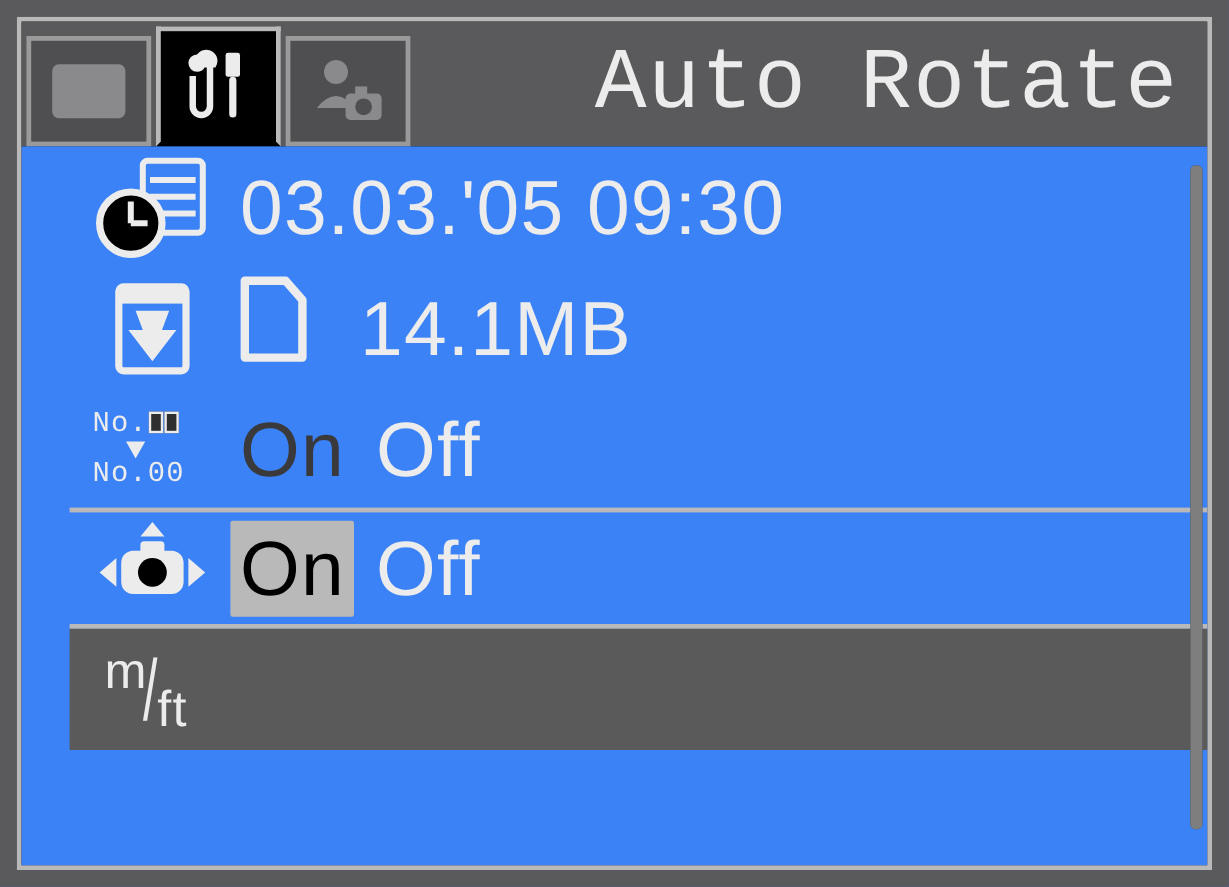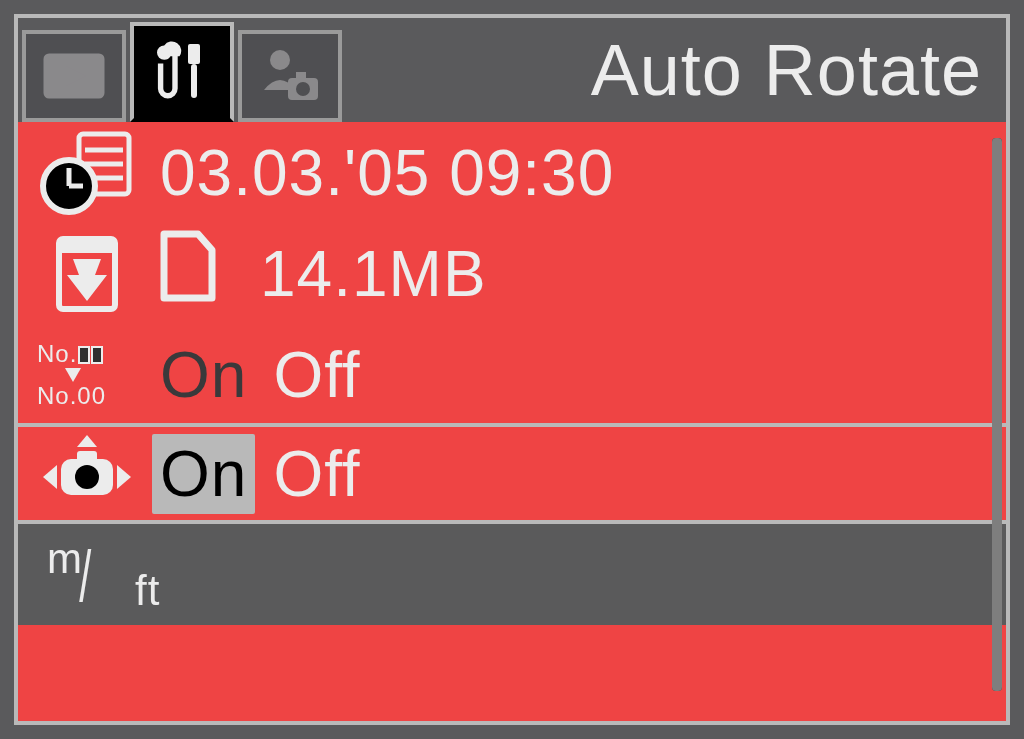--- a/index.html
+++ b/index.html
@@ -27,20 +27,21 @@
 
   
   .tabbar {
     position: absolute;
     top: 0; left: 0;
     height: 104px;
     width: 100%;
     background: #5a5a5c;
     display: flex;
     align-items: center;
+    font-family: Liberation Mono, monospace;
   }
   .tabs {
     display: flex;
     height: 100%;
     align-items: flex-end;
   }
   .tab {
     width: 104px;
     height: 92px;
     margin: 6px 0 0 4px;
@@ -67,21 +68,22 @@
     font-size: 72px;
     font-weight: 400;
     padding-right: 24px;
     color: #ececec;
   }
 
   
   .list {
     position: absolute;
     top: 104px; left: 0; right: 0; bottom: 0;
-    background: #ef4444;
+    background: #3b82f6;
+    padding-left: 40px;
   }
   .row {
     position: relative;
     display: flex;
     align-items: center;
     height: 101px;
     padding-left: 4px;
   }
   .row.sel {
     border: 4px solid #b9b9b9;
@@ -137,21 +139,21 @@
   }
   .scroll .thumb {
     position: absolute; left:0; right:0;
     top: 0; height: 100%;
     background: #7e7e7e;
     border-radius: 4px;
   }
 
   
   .no-icon {
-    font-family: Liberation Sans, sans-serif;
+    font-family: Liberation Mono, monospace;
     font-size: 24px;
     line-height: 1;
     color: #ececec;
     text-align: left;
     position: relative;
     width: 100px;
   }
   .no-icon .sq { display:inline-block; width:12px; height:18px; background:#2f2f2f; border:2px solid #ececec; margin-left:1px; vertical-align: middle;}
   .no-icon .arrow {
     width:0;height:0;border-left:8px solid transparent;border-right:8px solid transparent;border-top:14px solid #ececec;
@@ -161,21 +163,21 @@
   .mft {
     font-size: 46px;
     color:#ececec;
     font-family: Arial, sans-serif;
     width:100px;
     position:relative;
     height:80px;
   }
   .mft .m { position:absolute; top:0; left:10px; font-size:42px;}
   .mft .slash { position:absolute; top:0;left:38px;font-size:72px; transform: scaleX(0.6);}
-  .mft .ft { position:absolute; bottom:0; left:54px; font-size:42px;margin-left:44px;}
+  .mft .ft { position:absolute; bottom:0; left:54px; font-size:42px;}
 </style>
 </head>
 <body>
 
 <div class="screen">
   <div class="inner">
 
     <div class="tabbar">
       <div class="tabs">
         <div class="tab">

